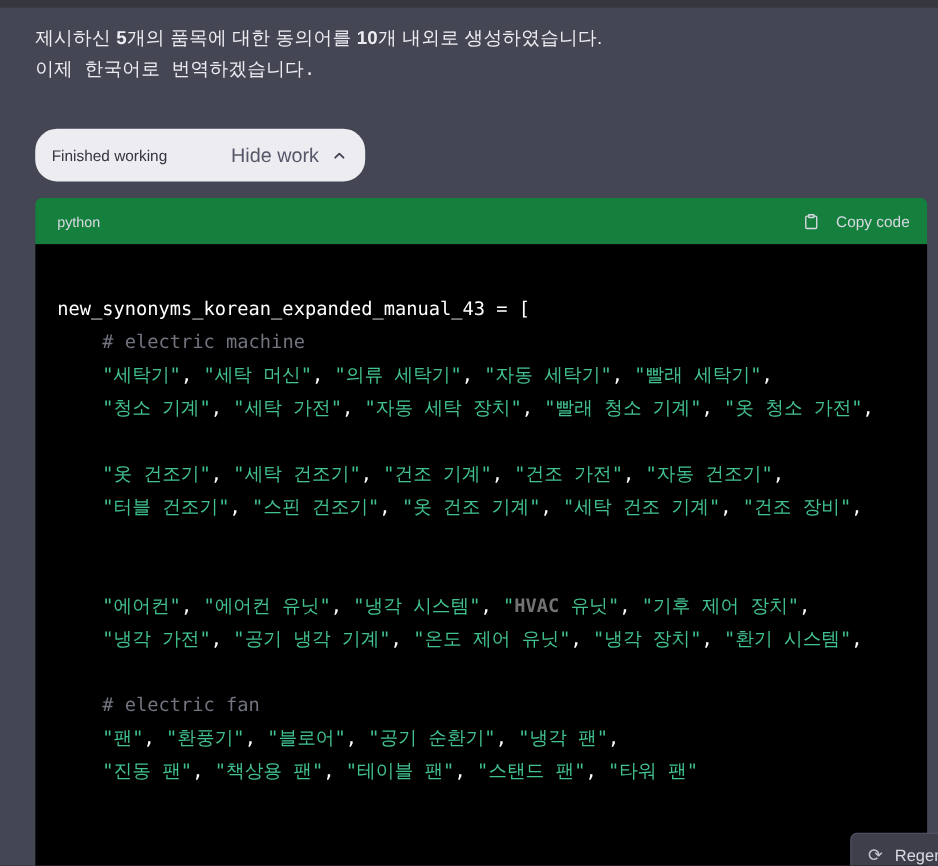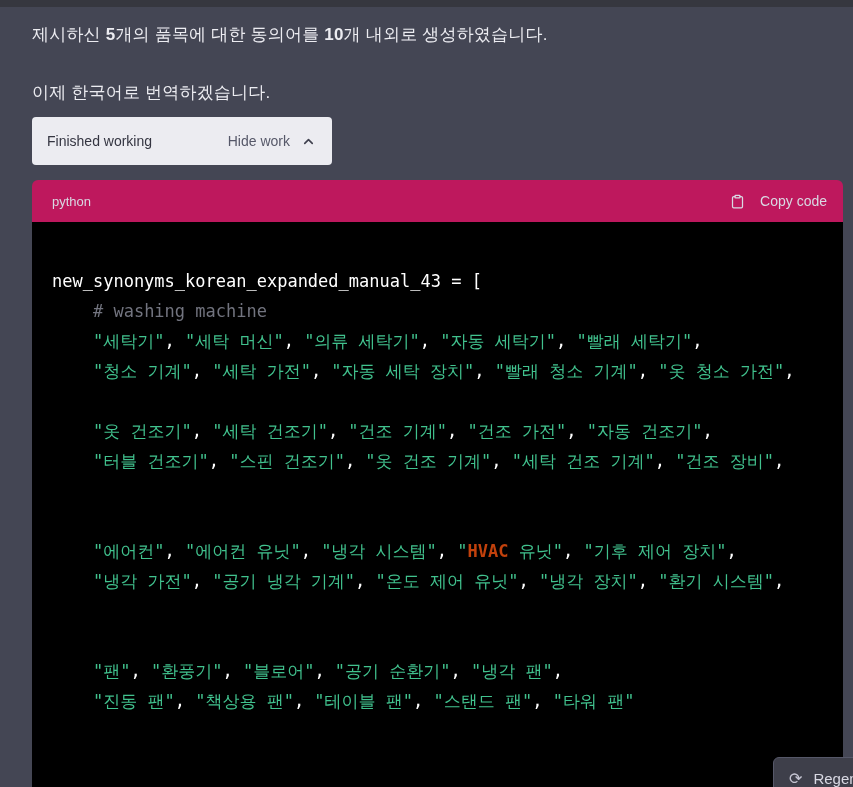--- a/index.html
+++ b/index.html
@@ -25,62 +25,62 @@
   .msg-text {
     position: absolute;
     left: 32px;
     color: #ececf1;
     font-size: 17px;
     line-height: 26px;
     letter-spacing: 0.2px;
   }
   .msg-text b { font-weight: 700; }
   #msg-line-1 { top: 22px; }
-  #msg-line-2 { top: 80px; }
+  #msg-line-2 { top: 52px; font-family: Liberation Mono, monospace; }
 
   .work-box {
     position: absolute;
     left: 32px;
     top: 117px;
     width: 300px;
     height: 48px;
     background: #ececf1;
-    border-radius: 4px;
+    border-radius: 20px;
     display: flex;
     align-items: center;
     justify-content: space-between;
     padding: 0 16px 0 15px;
     cursor: pointer;
   }
   .work-status {
     color: #343541;
     font-size: 14px;
   }
   .work-toggle {
     display: flex;
     align-items: center;
     gap: 11px;
   }
   .work-toggle-label {
     color: #565869;
-    font-size: 14px;
+    font-size: 18px;
   }
 
   .code-block {
     position: absolute;
     left: 32px;
     top: 180px;
     width: 811px;
     height: 650px;
     border-radius: 6px 6px 0 0;
     overflow: hidden;
   }
   .code-header {
     height: 42px;
-    background: #be185d;
+    background: #15803d;
     display: flex;
     align-items: center;
     justify-content: space-between;
     padding: 0 16px 0 20px;
   }
   .code-lang {
     color: #d9d9e3;
     font-size: 13px;
   }
   .copy-btn {
@@ -104,21 +104,21 @@
   }
   .code-line {
     white-space: pre;
     height: 30px;
     line-height: 30px;
   }
   .tok-c  { color: #72747f; }
   .tok-k  { color: #ffffff; font-weight: 400; }
   .tok-p  { color: #ffffff; }
   .tok-s  { color: #41c28e; }
-  .tok-sb { color: #c2410c; font-weight: 700; text-align: center; }
+  .tok-sb { color: #737373; font-weight: 700; text-align: center; }
 
   .regen-btn {
     position: absolute;
     left: 773px;
     top: 757px;
     width: 170px;
     height: 52px;
     background: #3e3f4a;
     border: 1px solid #565869;
     border-radius: 6px;
@@ -169,32 +169,32 @@
               <path d="M16 4h2a2 2 0 0 1 2 2v14a2 2 0 0 1-2 2H6a2 2 0 0 1-2-2V6a2 2 0 0 1 2-2h2"></path>
               <rect x="8" y="2" width="8" height="4" rx="1"></rect>
             </svg>
         </span>
         <span>Copy code</span>
       </button>
     </div>
     <div class="code-body">
         <div class="code-line"></div>
         <div class="code-line"><span class="tok-k">new_synonyms_korean_expanded_manual_43 = [</span></div>
-        <div class="code-line"><span class="tok-p">    </span><span class="tok-c"># washing machine</span></div>
+        <div class="code-line"><span class="tok-p">    </span><span class="tok-c"># electric machine</span></div>
         <div class="code-line"><span class="tok-p">    </span><span class="tok-s">"세탁기"</span><span class="tok-p">, </span><span class="tok-s">"세탁 머신"</span><span class="tok-p">, </span><span class="tok-s">"의류 세탁기"</span><span class="tok-p">, </span><span class="tok-s">"자동 세탁기"</span><span class="tok-p">, </span><span class="tok-s">"빨래 세탁기"</span><span class="tok-p">,</span></div>
         <div class="code-line"><span class="tok-p">    </span><span class="tok-s">"청소 기계"</span><span class="tok-p">, </span><span class="tok-s">"세탁 가전"</span><span class="tok-p">, </span><span class="tok-s">"자동 세탁 장치"</span><span class="tok-p">, </span><span class="tok-s">"빨래 청소 기계"</span><span class="tok-p">, </span><span class="tok-s">"옷 청소 가전"</span><span class="tok-p">,</span></div>
         <div class="code-line"></div>
         <div class="code-line"><span class="tok-p">    </span><span class="tok-s">"옷 건조기"</span><span class="tok-p">, </span><span class="tok-s">"세탁 건조기"</span><span class="tok-p">, </span><span class="tok-s">"건조 기계"</span><span class="tok-p">, </span><span class="tok-s">"건조 가전"</span><span class="tok-p">, </span><span class="tok-s">"자동 건조기"</span><span class="tok-p">,</span></div>
         <div class="code-line"><span class="tok-p">    </span><span class="tok-s">"터블 건조기"</span><span class="tok-p">, </span><span class="tok-s">"스핀 건조기"</span><span class="tok-p">, </span><span class="tok-s">"옷 건조 기계"</span><span class="tok-p">, </span><span class="tok-s">"세탁 건조 기계"</span><span class="tok-p">, </span><span class="tok-s">"건조 장비"</span><span class="tok-p">,</span></div>
         <div class="code-line"></div>
         <div class="code-line"><span class="tok-p">    </span></div>
         <div class="code-line"><span class="tok-p">    </span><span class="tok-s">"에어컨"</span><span class="tok-p">, </span><span class="tok-s">"에어컨 유닛"</span><span class="tok-p">, </span><span class="tok-s">"냉각 시스템"</span><span class="tok-p">, </span><span class="tok-s">"</span><span class="tok-sb">HVAC</span><span class="tok-s"> 유닛"</span><span class="tok-p">, </span><span class="tok-s">"기후 제어 장치"</span><span class="tok-p">,</span></div>
         <div class="code-line"><span class="tok-p">    </span><span class="tok-s">"냉각 가전"</span><span class="tok-p">, </span><span class="tok-s">"공기 냉각 기계"</span><span class="tok-p">, </span><span class="tok-s">"온도 제어 유닛"</span><span class="tok-p">, </span><span class="tok-s">"냉각 장치"</span><span class="tok-p">, </span><span class="tok-s">"환기 시스템"</span><span class="tok-p">,</span></div>
         <div class="code-line"></div>
-        <div class="code-line"><span class="tok-p">    </span></div>
+        <div class="code-line"><span class="tok-p">    </span><span class="tok-c"># electric fan</span></div>
         <div class="code-line"><span class="tok-p">    </span><span class="tok-s">"팬"</span><span class="tok-p">, </span><span class="tok-s">"환풍기"</span><span class="tok-p">, </span><span class="tok-s">"블로어"</span><span class="tok-p">, </span><span class="tok-s">"공기 순환기"</span><span class="tok-p">, </span><span class="tok-s">"냉각 팬"</span><span class="tok-p">,</span></div>
         <div class="code-line"><span class="tok-p">    </span><span class="tok-s">"진동 팬"</span><span class="tok-p">, </span><span class="tok-s">"책상용 팬"</span><span class="tok-p">, </span><span class="tok-s">"테이블 팬"</span><span class="tok-p">, </span><span class="tok-s">"스탠드 팬"</span><span class="tok-p">, </span><span class="tok-s">"타워 팬"</span></div>
       </div>
   </div>
 
   <button class="regen-btn">
     <span class="regen-icon">⟳</span>
     <span class="regen-label">Regenerate</span>
   </button>
 

